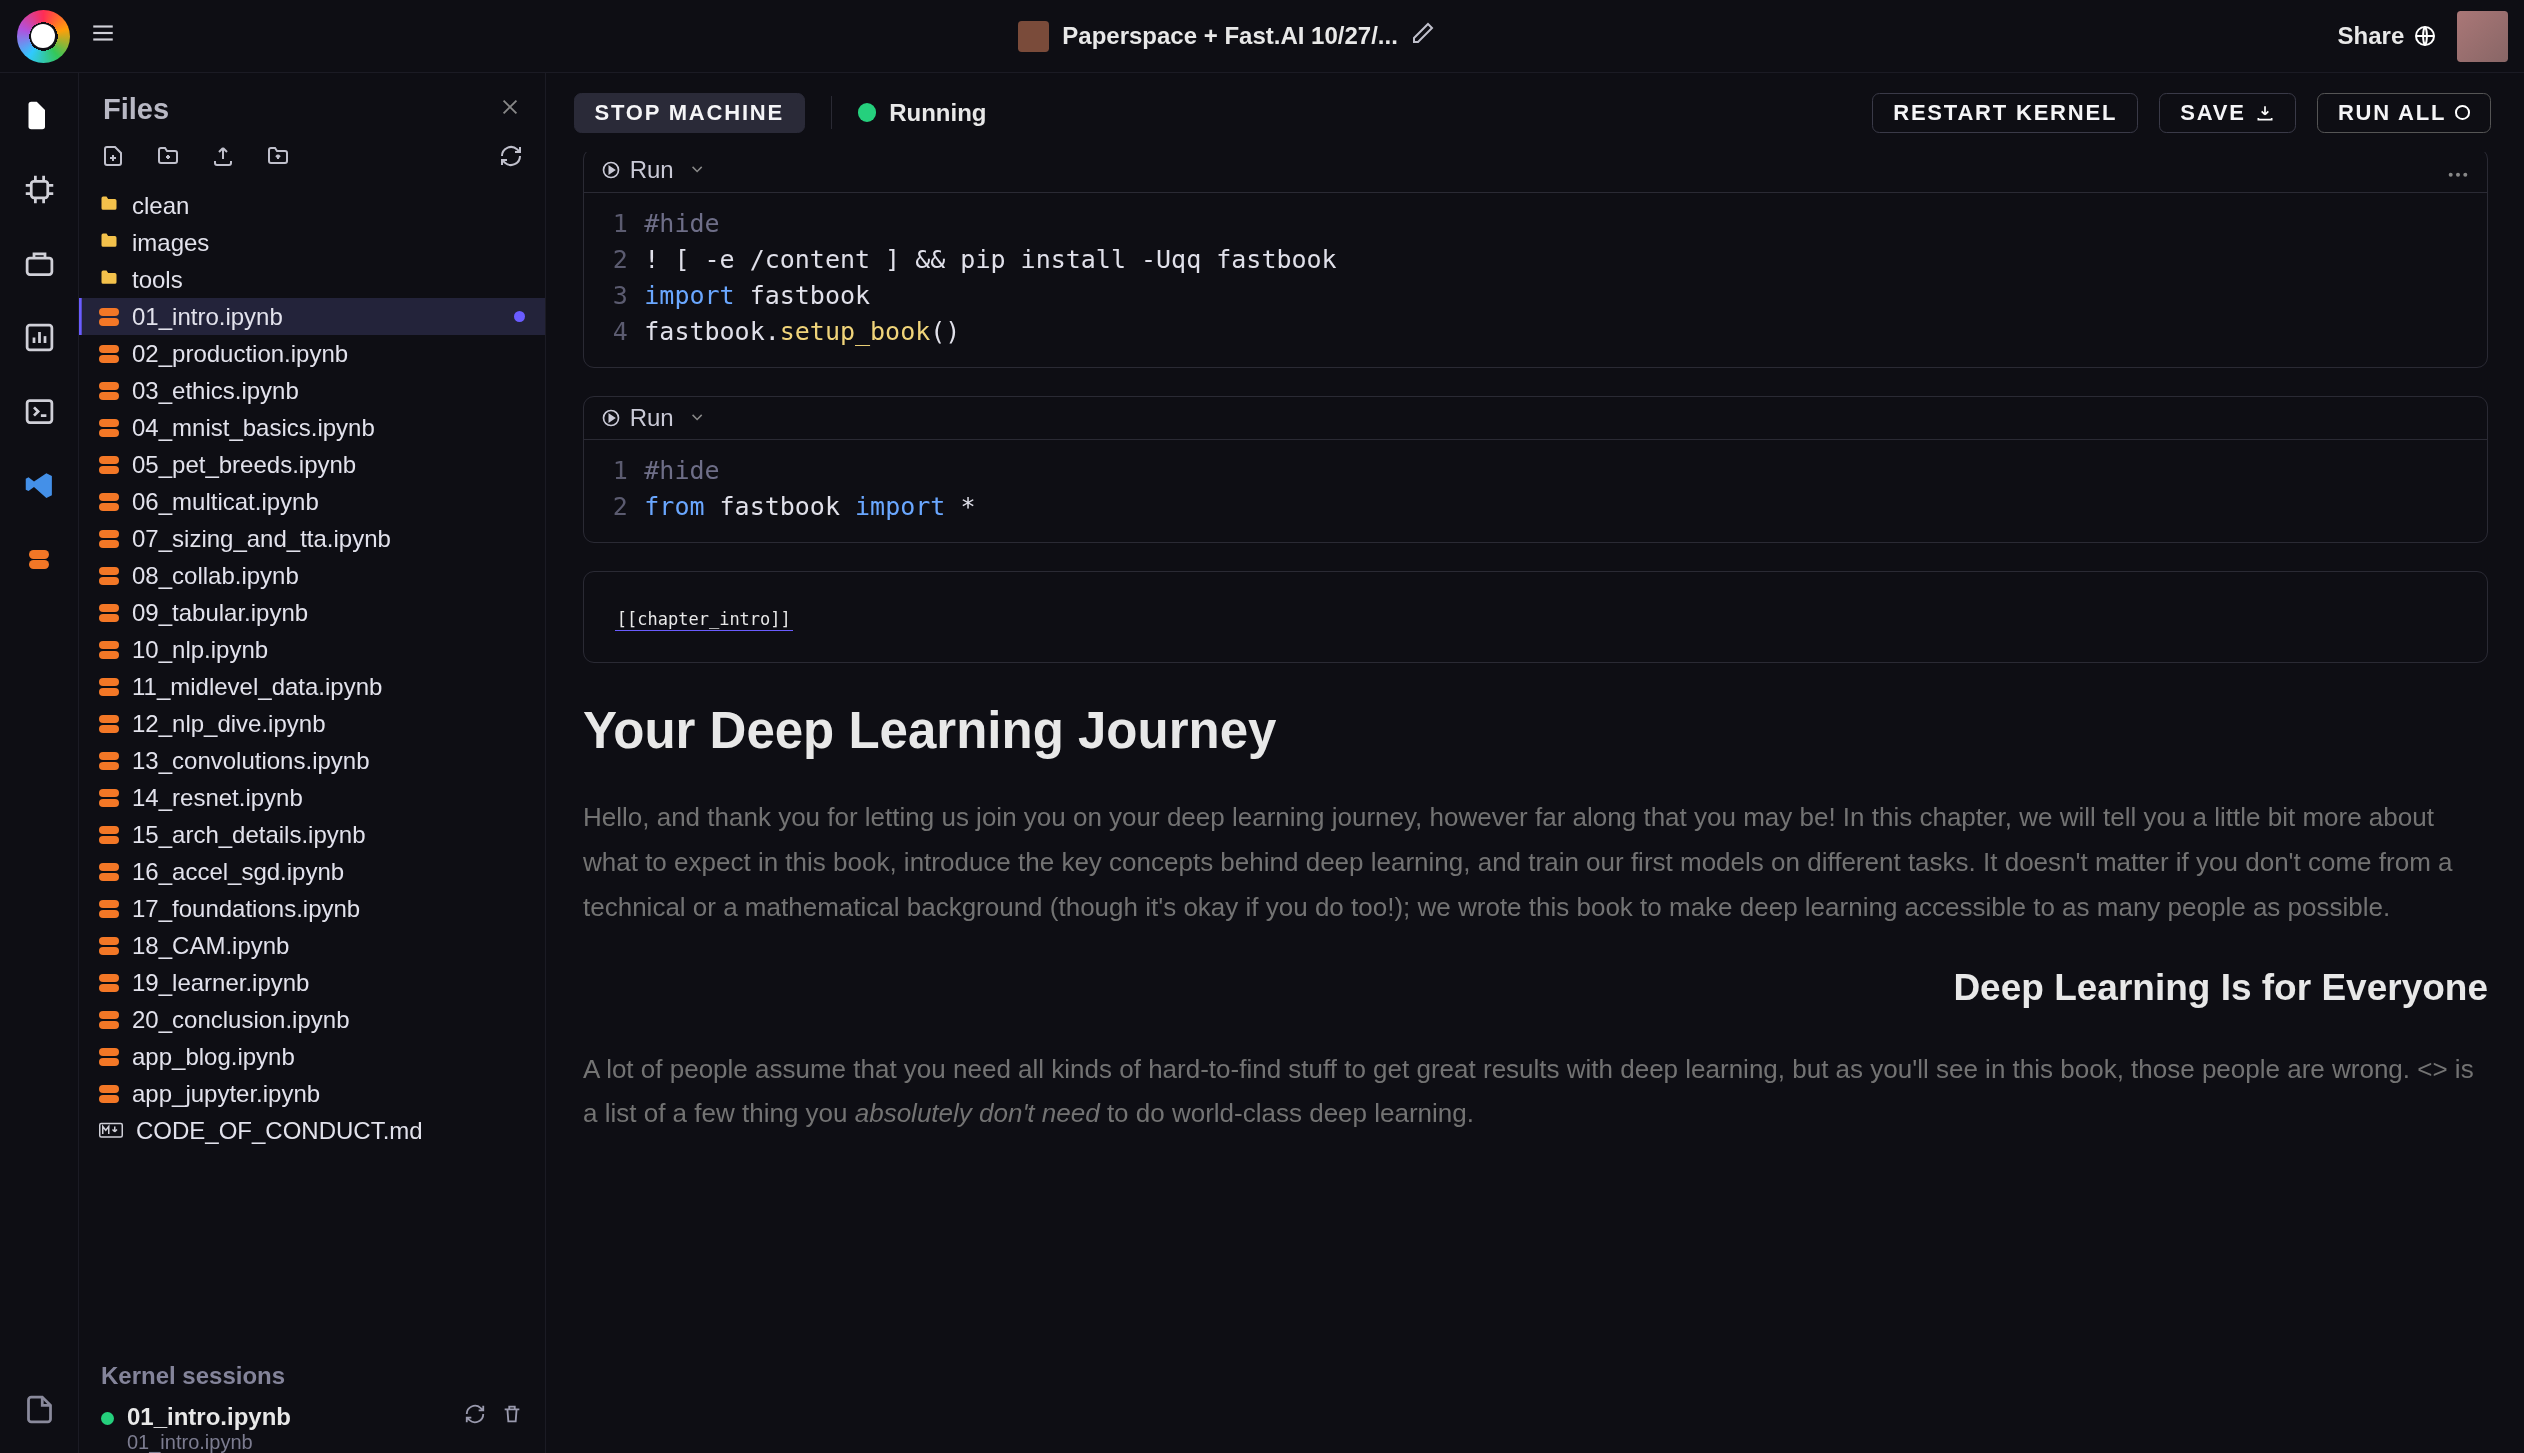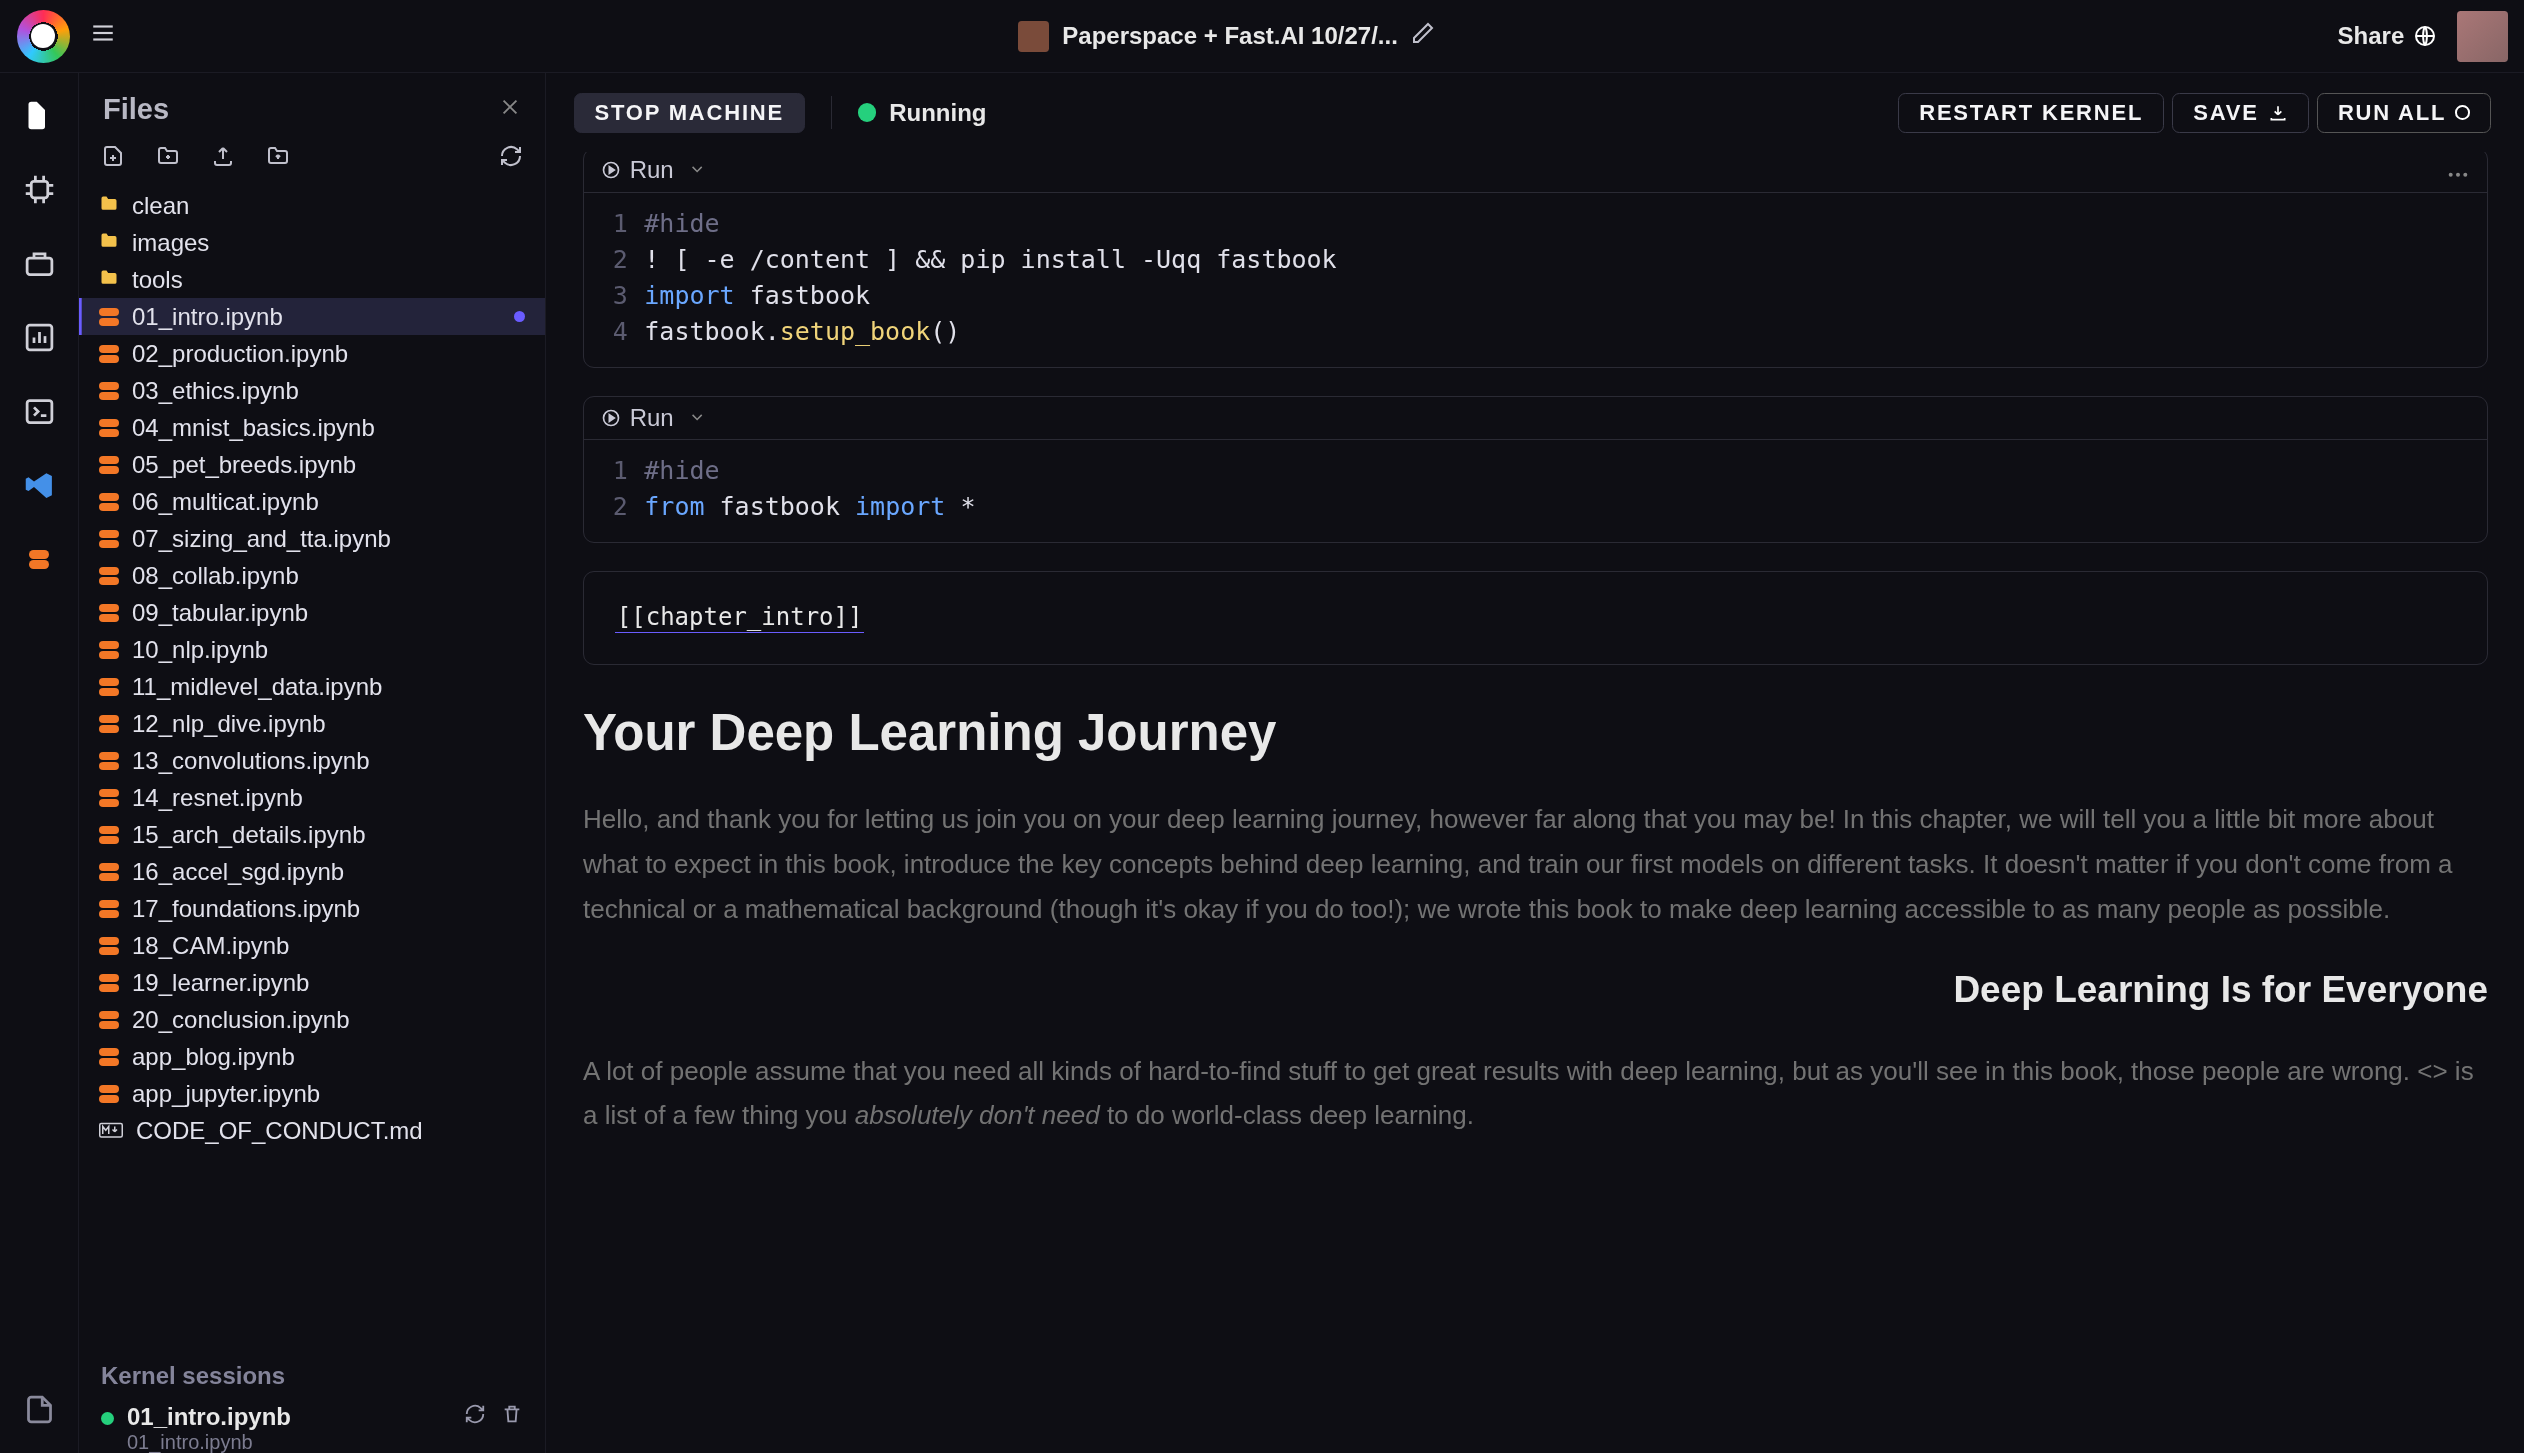--- a/index.html
+++ b/index.html
@@ -52,21 +52,21 @@
   font-size: 22px;
   letter-spacing: 1.8px;
   display: flex; align-items: center; gap: 9.2px;
   cursor: pointer;
 }
 .btn.filled { background: #2a2a38; border-color: #2a2a38; }
 .btn.primary { border-color: #555; }
 .status { display: flex; align-items: center; gap: 13px; font-weight: 700; }
 .status-dot { width: 18.3px; height: 18.3px; border-radius: 50%; background: #25d07d; }
 .action-divider { width: 0.9px; height: 33px; background: #2a2a34; }
-.action-right { margin-left: auto; display: flex; gap: 8px; }
+.action-right { margin-left: auto; display: flex; gap: 21px; }
 .download-icon-sm, .run-dot-sm { width: 20px; height: 20px; }
 .circle-icon { width: 14.6px; height: 14.6px; border-radius: 50%; border: 2.7px solid #fff; display:inline-block; }
 
 
 .body { flex: 1; display: flex; overflow: hidden; }
 .iconrail {
   width: 79px; border-right: 0.9px solid #1b1b24;
   display: flex; flex-direction: column; align-items: center; padding-top: 24px; gap: 37px;
 }
 .iconrail .rail-item { width: 37px; height: 37px; display:flex;align-items:center;justify-content:center; color:#d4d4dc; cursor:pointer; }
@@ -135,21 +135,21 @@
 .codeline { display:flex; }
 .ln { width: 42px; text-align:right; color:#5b5b70; padding-right:16.5px; user-select:none; }
 .tk-cmt{color:#6e6e88;} .tk-kw{color:#6aa7ff;} .tk-fn{color:#f0d47a;}
 .tk-run{color:#e0e0ea;}
 
 .mdcell { border:0.9px solid transparent; border-radius:11px; margin-bottom:0; }
 .mdcell.outlined { border-color:#2a2a34; padding:31px 0; margin-bottom:27.5px; }
 .chapter-tag {
   font-family: ui-monospace, "SF Mono", Menlo, Consolas, monospace;
   border-bottom: 1.8px solid #6a5cff; padding: 0 1.8px 1.8px;
-  margin-left: 31px; font-size:24px; display:inline-block;
+  margin-left: 31px; font-size:17px; display:inline-block;
 }
 .h1 { font-size: 51px; font-weight: 800; margin: 38px 0 35px; }
 .para { font-size: 26px; line-height: 1.72; margin-bottom: 37px; color:#737373; }
 .h2 { font-size: 37px; font-weight: 700; margin: 22px 0 38px; text-align: right; }
 .em { font-style: italic; }
 </style>
 </head>
 <body>
 
 <div class="app">

